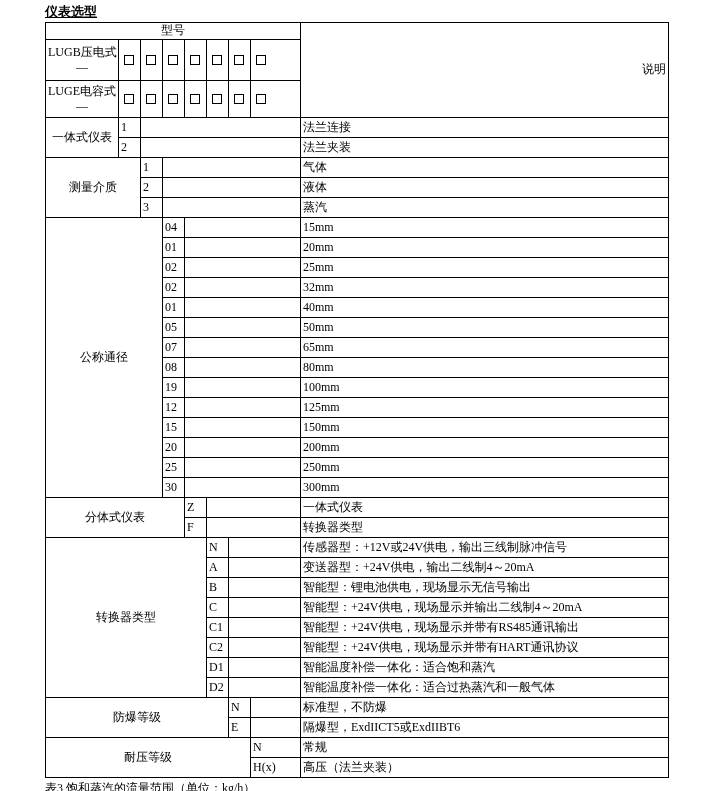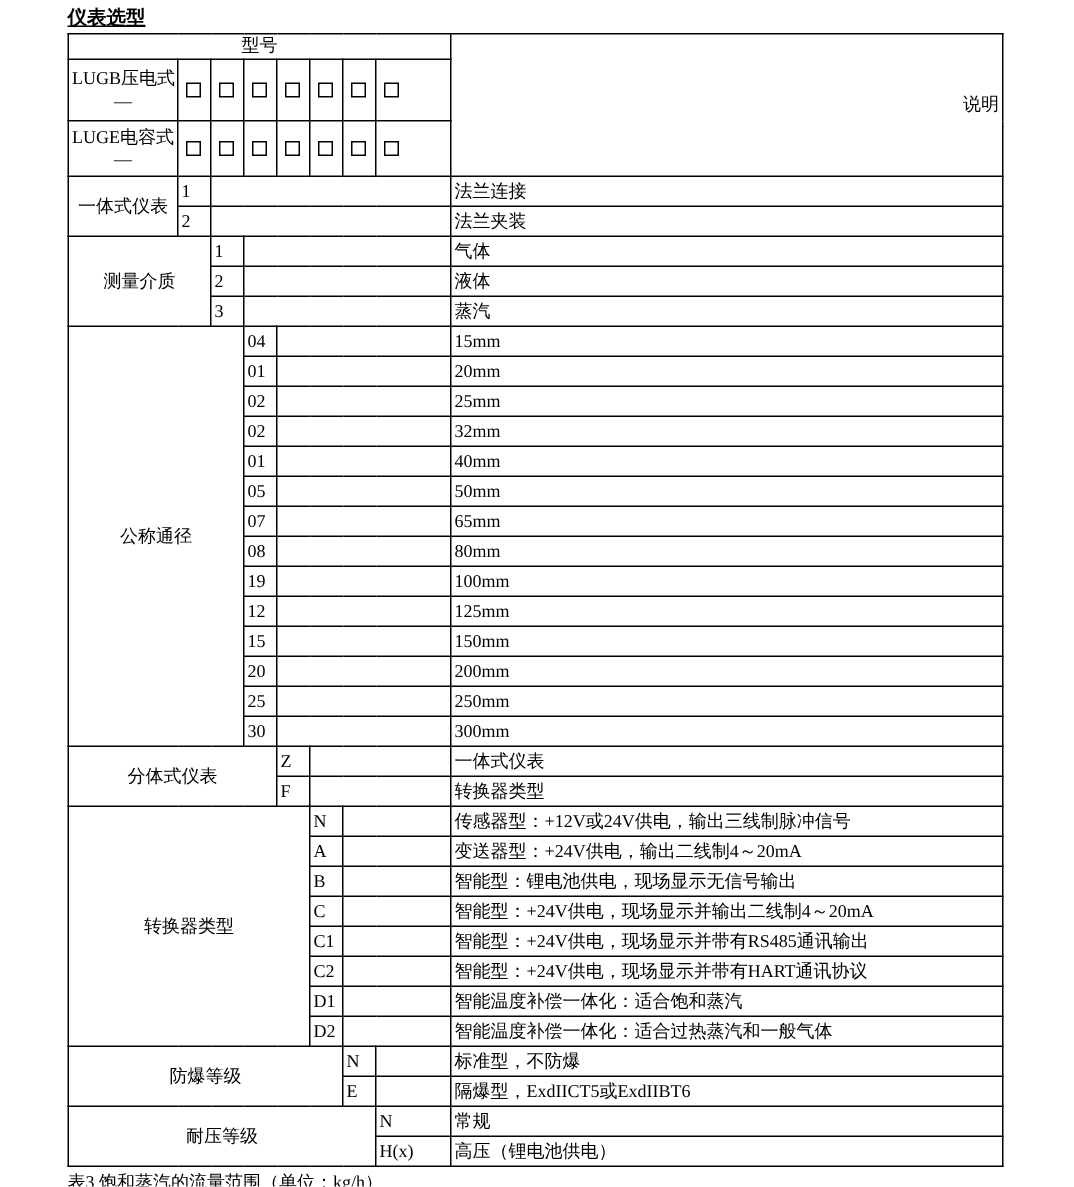--- a/index.html
+++ b/index.html
@@ -233,19 +233,19 @@
           <td colspan="1" class="spacer"></td>
           <td class="desc">隔爆型，ExdIICT5或ExdIIBT6</td>
         </tr>
         <tr class="r-data">
           <td colspan="7" rowspan="2" class="lab">耐压等级</td>
           <td class="code">N</td>
           <td class="desc">常规</td>
         </tr>
         <tr class="r-data">
           <td class="code">H(x)</td>
-          <td class="desc">高压（锂电池供电）</td>
+          <td class="desc">高压（法兰夹装）</td>
         </tr>
       </tbody>
   </table>
 
   <div class="caption">表3 饱和蒸汽的流量范围（单位：kg/h）</div>
 </div>
 
 </body></html>

